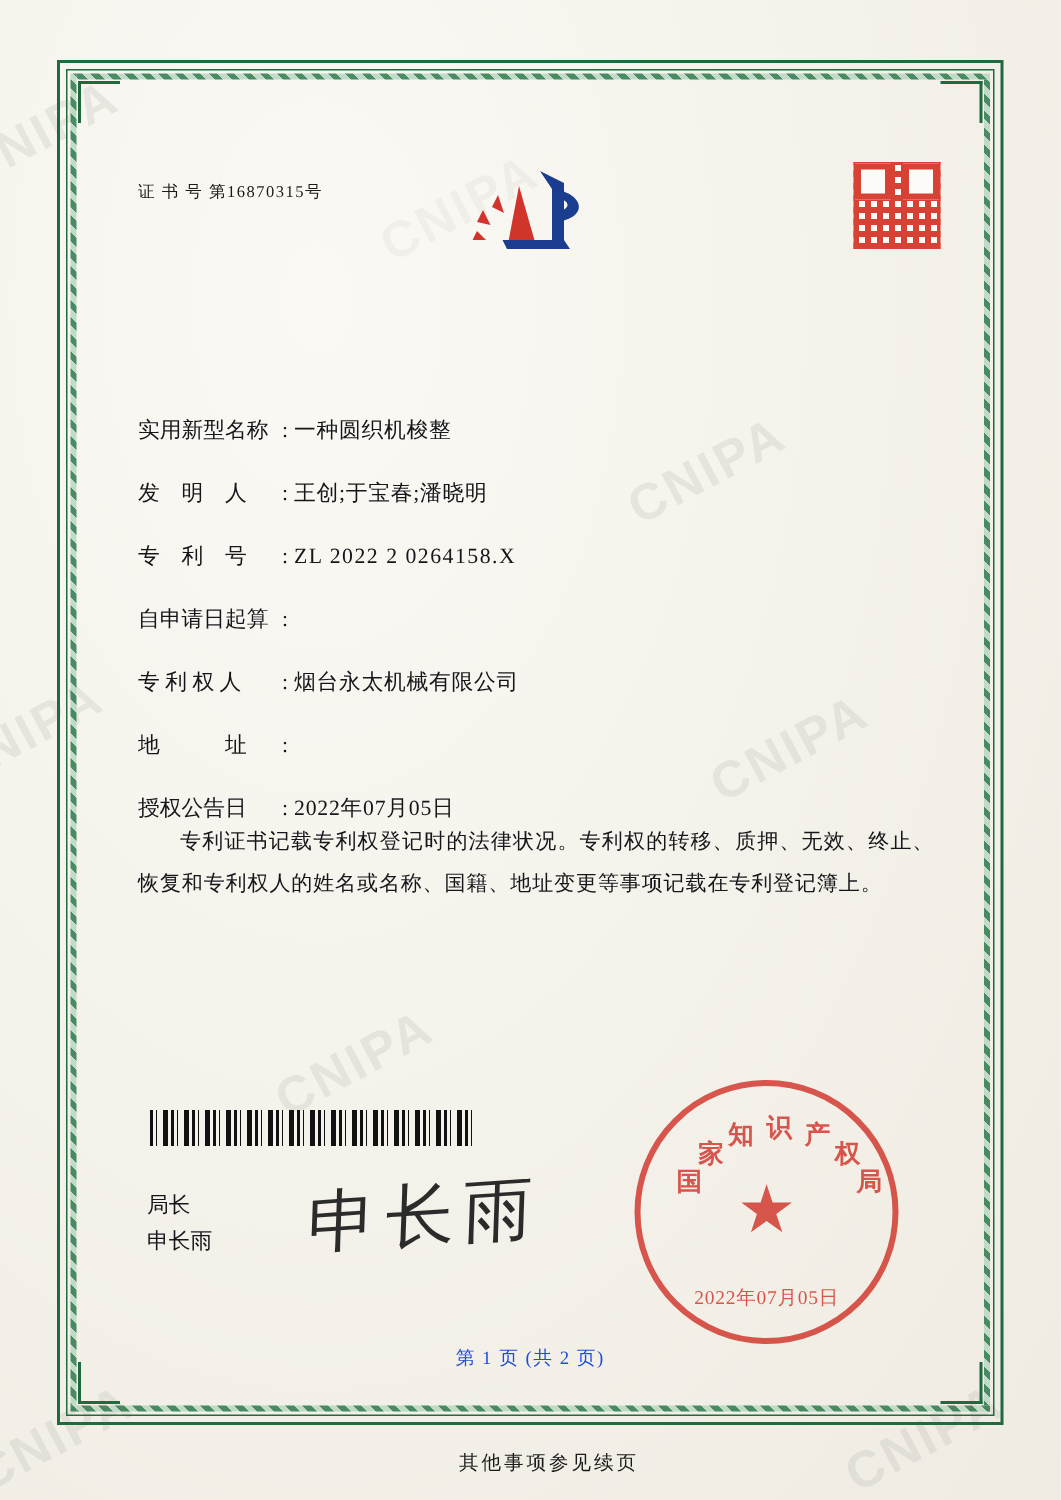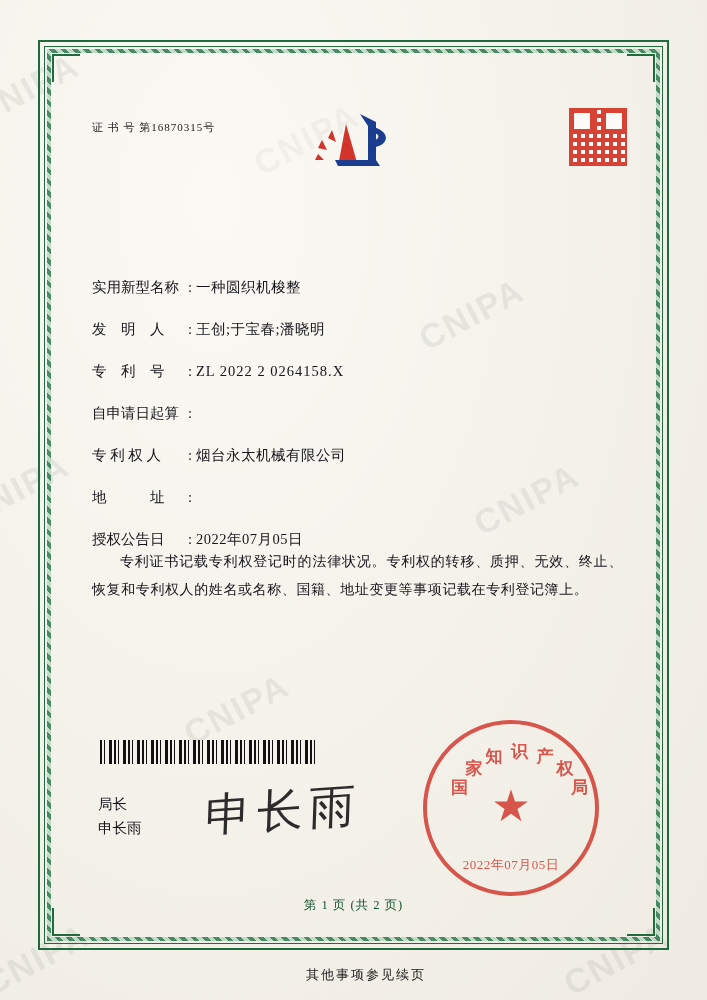--- a/index.html
+++ b/index.html
@@ -268,21 +268,21 @@
     color: #d1342a;
     letter-spacing: .5px;
   }
 
   .page-num {
     position: absolute;
     left: 0; right: 0;
     bottom: 6px;
     text-align: center;
     font-size: 12.5px;
-    color: #14532d;
+    color: #1d4ed8;
     letter-spacing: 1px;
   }
   .footer-note {
     position: absolute;
     left: 0; right: 0;
     bottom: 16px;
     text-align: center;
     font-size: 13px;
     color: #1a1a1a;
     letter-spacing: 2px;

